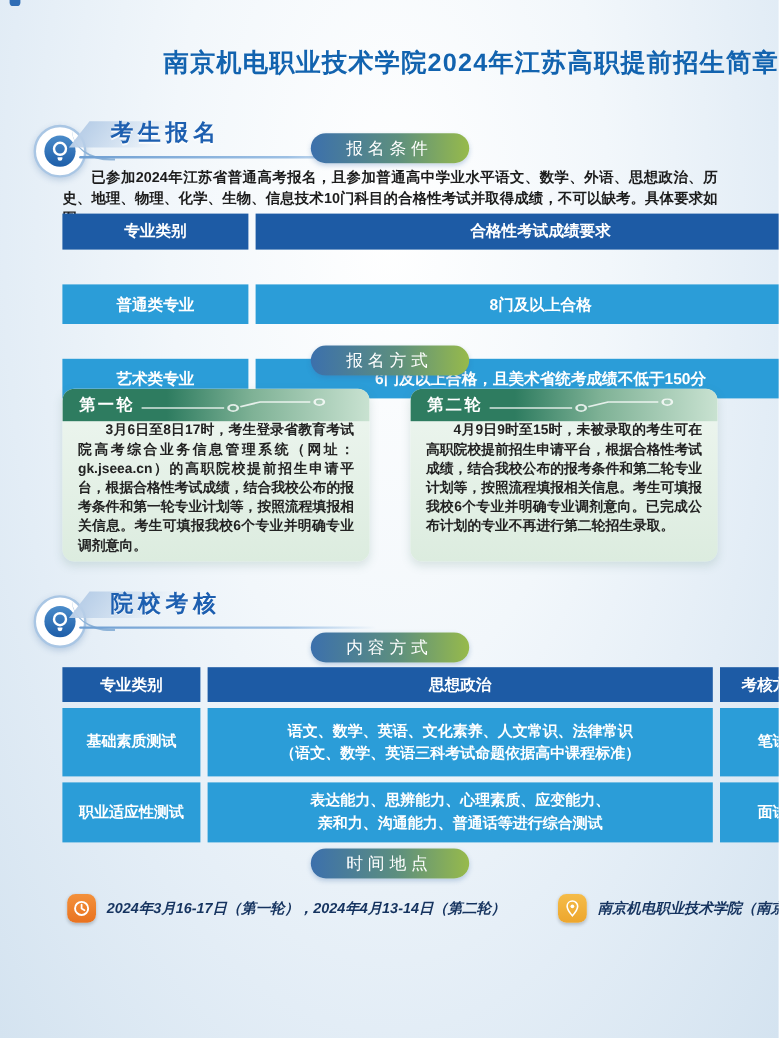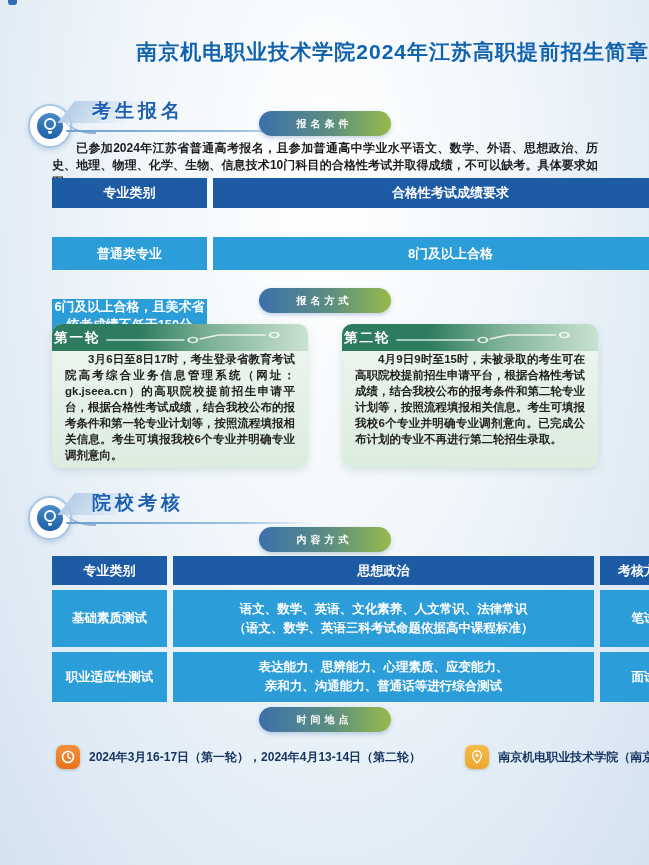--- a/index.html
+++ b/index.html
@@ -51,21 +51,21 @@
   .sec-underline{
     position:absolute;left:66px;top:34px;width:248px;height:2px;border-radius:2px;
     background:linear-gradient(90deg,#6f9fd2,#9dc0e4 70%,rgba(157,192,228,0));
   }
 
   
   .pill{
     position:absolute;left:50%;transform:translateX(-50%);
     min-width:104px;height:25px;border-radius:13px;
     background:linear-gradient(90deg,#3c70ac,#5d8f7e 55%,#97ba4b);
-    color:#fff;font-size:10px;font-weight:700;letter-spacing:4px;
+    color:#fff;font-size:14px;font-weight:400;letter-spacing:4px;
     display:flex;align-items:center;justify-content:center;padding:0 14px;
     box-shadow:0 2px 4px rgba(60,110,170,.3);
   }
   .pill.p1{top:111px;}
   .pill.p2{top:288px;}
   .pill.p3{top:527px;}
   .pill.p4{top:707px;}
 
   
   .intro{
@@ -92,32 +92,32 @@
   .tbl2 .row-cell{font-size:12.5px;line-height:19px;}
 
   
   .cards{position:absolute;left:52px;top:324px;width:546px;display:flex;gap:34px;}
   .card{
     flex:1;height:144px;border-radius:10px;overflow:hidden;
     background:linear-gradient(180deg,#eef6f0,#dcecdf);
     box-shadow:0 3px 8px rgba(80,130,110,.18);
   }
   .card-head{
-    height:27px;display:flex;align-items:center;padding:0 2px;gap:2px;
+    height:27px;display:flex;align-items:center;padding:0 14px;gap:2px;
     background:linear-gradient(90deg,#2e7c60 0%,#2e7c60 34%,#7fb296 62%,#c9e2d1 100%);
   }
   .card-title{color:#fff;font-size:13.5px;font-weight:800;letter-spacing:2px;white-space:nowrap;}
   .card-deco{flex:1;height:12px;}
   .card-body{
     padding:0 13px 0 13px;font-size:11.5px;font-weight:600;color:#222;
     line-height:16px;text-indent:2em;text-align:justify;
   }
 
   
-  .footer-row{position:absolute;left:56px;top:745px;width:560px;display:flex;align-items:center;}
+  .footer-row{position:absolute;left:56px;top:745px;width:560px;display:flex;align-items:center;font-style:italic;}
   .footer-item{display:flex;align-items:center;gap:9px;}
   .footer-item.loc{margin-left:44px;}
   .f-icon{
     width:24px;height:24px;border-radius:7px;flex:0 0 auto;
     display:flex;align-items:center;justify-content:center;
     box-shadow:0 1px 3px rgba(0,0,0,.2);
   }
   .f-icon.clock{background:linear-gradient(180deg,#f3913c,#e9721f);}
   .f-icon.pin{background:linear-gradient(180deg,#f5bc49,#eda62d);}
   .footer-text{font-size:12px;font-weight:700;color:#15335f;white-space:nowrap;}
@@ -147,20 +147,21 @@
 
   <div class="pill p1">报名条件</div>
 
   <div class="intro">已参加2024年江苏省普通高考报名，且参加普通高中学业水平语文、数学、外语、思想政治、历史、地理、物理、化学、生物、信息技术10门科目的合格性考试并取得成绩，不可以缺考。具体要求如图：</div>
 
   <div class="tbl tbl1">
     <div class="cell head">专业类别</div>
     <div class="cell head">合格性考试成绩要求</div>
     <div class="cell row-cell">普通类专业</div>
     <div class="cell row-cell">8门及以上合格</div>
+    <div class="cell row-cell">艺术类专业</div>
     <div class="cell row-cell">6门及以上合格，且美术省统考成绩不低于150分</div>
   </div>
 
   <div class="pill p2">报名方式</div>
 
   <div class="cards">
     <div class="card">
       <div class="card-head">
         <span class="card-title">第一轮</span>
         <svg class="card-deco" viewBox="0 0 120 12" preserveAspectRatio="none">

